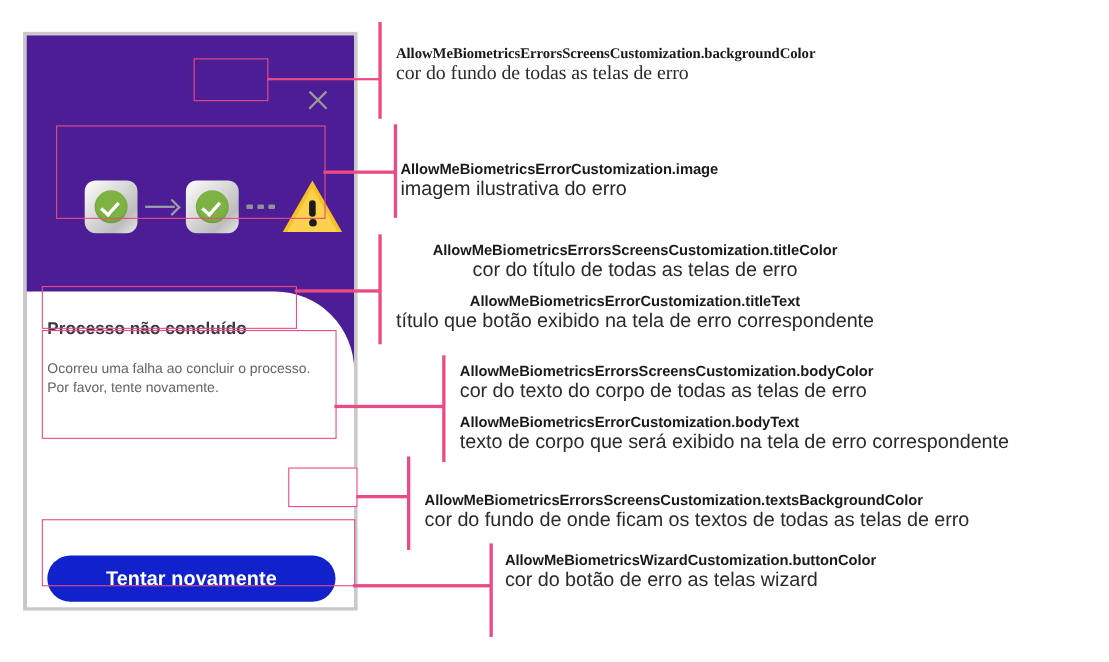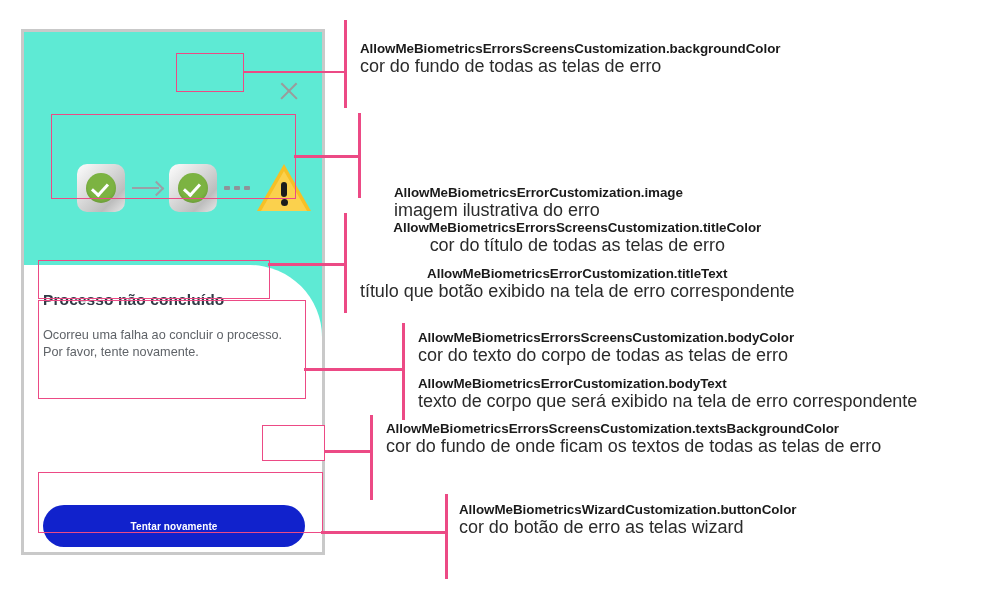--- a/index.html
+++ b/index.html
@@ -23,21 +23,21 @@
     width: 304px;
     height: 526px;
     background: #efefef;
     border: 3px solid #c9c9c9;
     box-sizing: border-box;
     overflow: hidden;
   }
   #phone-screen {
     position: absolute;
     inset: 0;
-    background: #5eead4;
+    background: #4c1d95;
   }
 
   
   #close-icon {
     position: absolute;
     right: 22px;
     top: 48px;
     width: 22px;
     height: 22px;
   }
@@ -187,21 +187,21 @@
   }
   #primary-button {
     position: absolute;
     left: 19px;
     top: 240px;
     width: 262px;
     height: 42px;
     border-radius: 21px;
     background: #1122cc;
     color: #ffffff;
-    font-size: 10px;
+    font-size: 18px;
     font-weight: bold;
     display: flex;
     align-items: center;
     justify-content: center;
     border: none;
     font-family: "Liberation Sans", sans-serif;
     cursor: pointer;
     letter-spacing: .1px;
   }
 
@@ -307,28 +307,28 @@
 <div class="vbar" style="left:402px; top:323px; height:97px;"></div>
 
 <div class="hl-box filled" style="left:262px; top:425px; width:63px; height:36px;"></div>
 <div class="hline" style="left:324px; top:450px; width:48px;"></div>
 <div class="vbar" style="left:370px; top:415px; height:85px;"></div>
 
 <div class="hl-box" style="left:38px; top:472px; width:285px; height:61px;"></div>
 <div class="hline" style="left:321px; top:531px; width:126px;"></div>
 <div class="vbar" style="left:445px; top:494px; height:85px;"></div>
 
-<div class="anno" style="left:360px; top:40px;">
+<div class="anno" style="left:360px; top:40px;font-family:Liberation Serif, serif;">
   <div class="group">
     <div class="api">AllowMeBiometricsErrorsScreensCustomization.backgroundColor</div>
     <div class="desc">cor do fundo de todas as telas de erro</div>
   </div>
 </div>
 
-<div class="anno" style="left:394px; top:145px;margin-top:39px;">
+<div class="anno" style="left:364px; top:145px;">
   <div class="group">
     <div class="api">AllowMeBiometricsErrorCustomization.image</div>
     <div class="desc">imagem ilustrativa do erro</div>
   </div>
 </div>
 
 <div class="anno" style="left:360px; top:219px;text-align:center;">
   <div class="group">
     <div class="api">AllowMeBiometricsErrorsScreensCustomization.titleColor</div>
     <div class="desc">cor do título de todas as telas de erro</div>
@@ -343,21 +343,21 @@
   <div class="group">
     <div class="api">AllowMeBiometricsErrorsScreensCustomization.bodyColor</div>
     <div class="desc">cor do texto do corpo de todas as telas de erro</div>
   </div>
   <div class="group">
     <div class="api">AllowMeBiometricsErrorCustomization.bodyText</div>
     <div class="desc">texto de corpo que será exibido na tela de erro correspondente</div>
   </div>
 </div>
 
-<div class="anno" style="left:386px; top:420px;">
+<div class="anno" style="left:386px; top:446px;">
   <div class="group">
     <div class="api">AllowMeBiometricsErrorsScreensCustomization.textsBackgroundColor</div>
     <div class="desc">cor do fundo de onde ficam os textos de todas as telas de erro</div>
   </div>
 </div>
 
 <div class="anno" style="left:459px; top:501px;">
   <div class="group">
     <div class="api">AllowMeBiometricsWizardCustomization.buttonColor</div>
     <div class="desc">cor do botão de erro as telas wizard</div>

